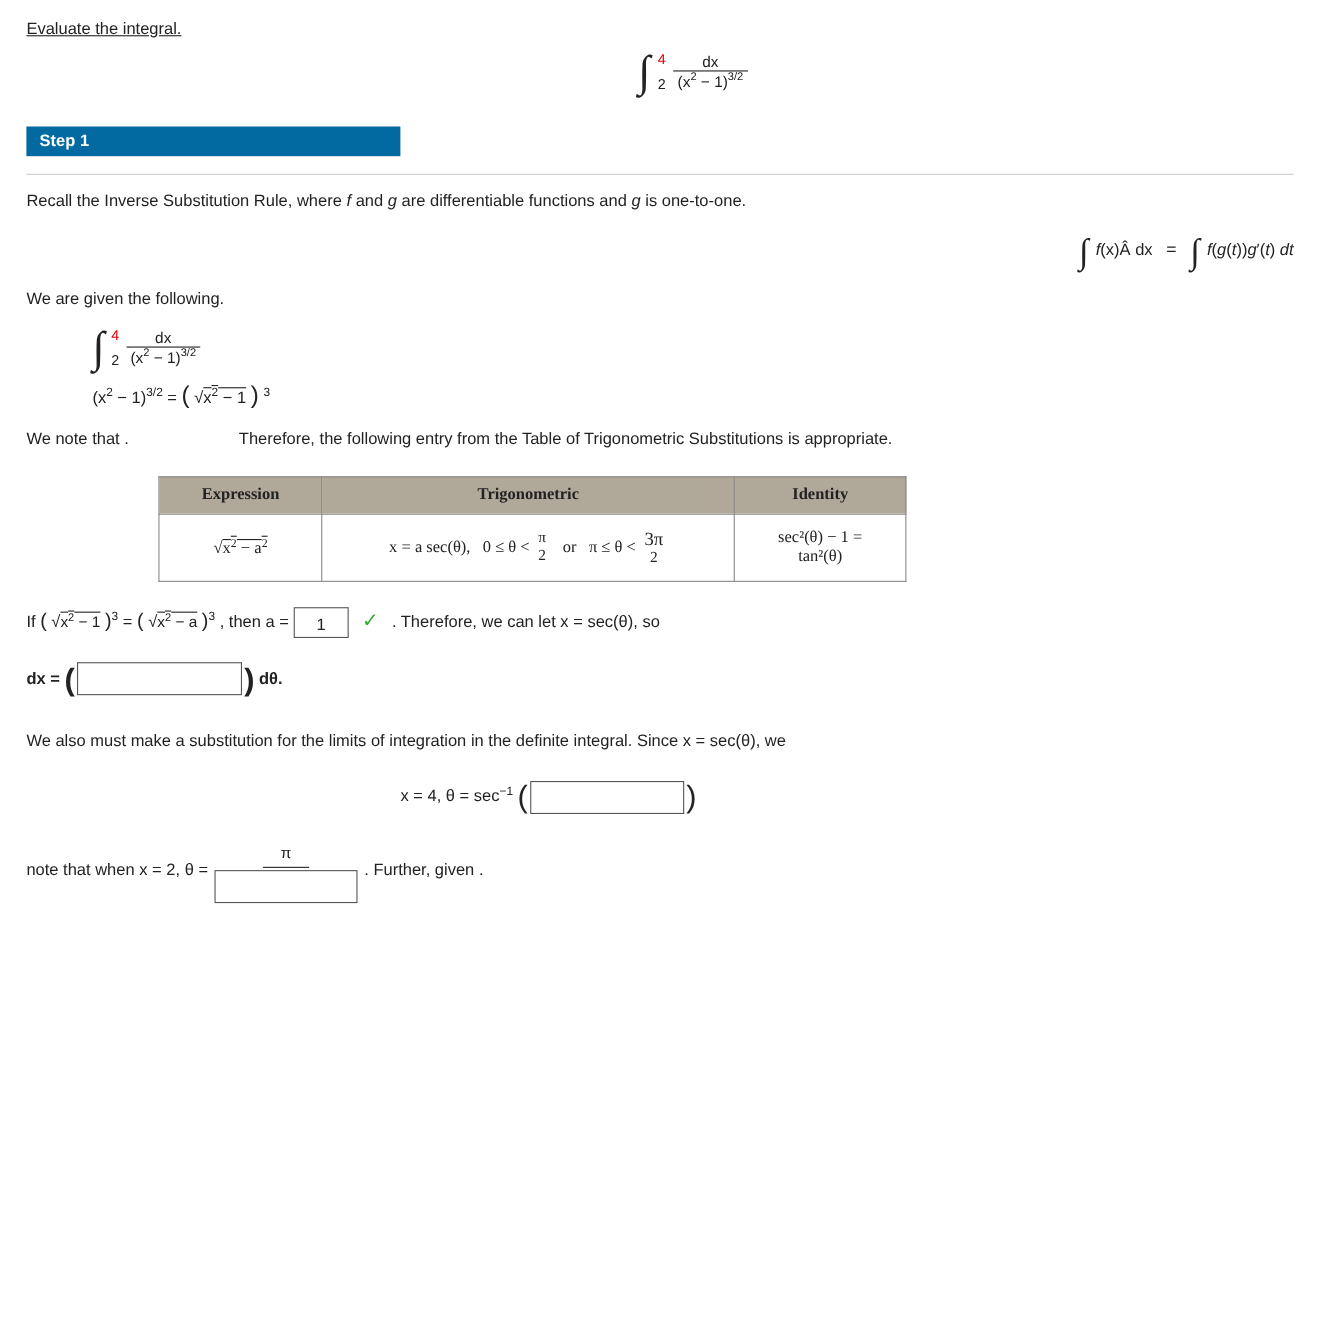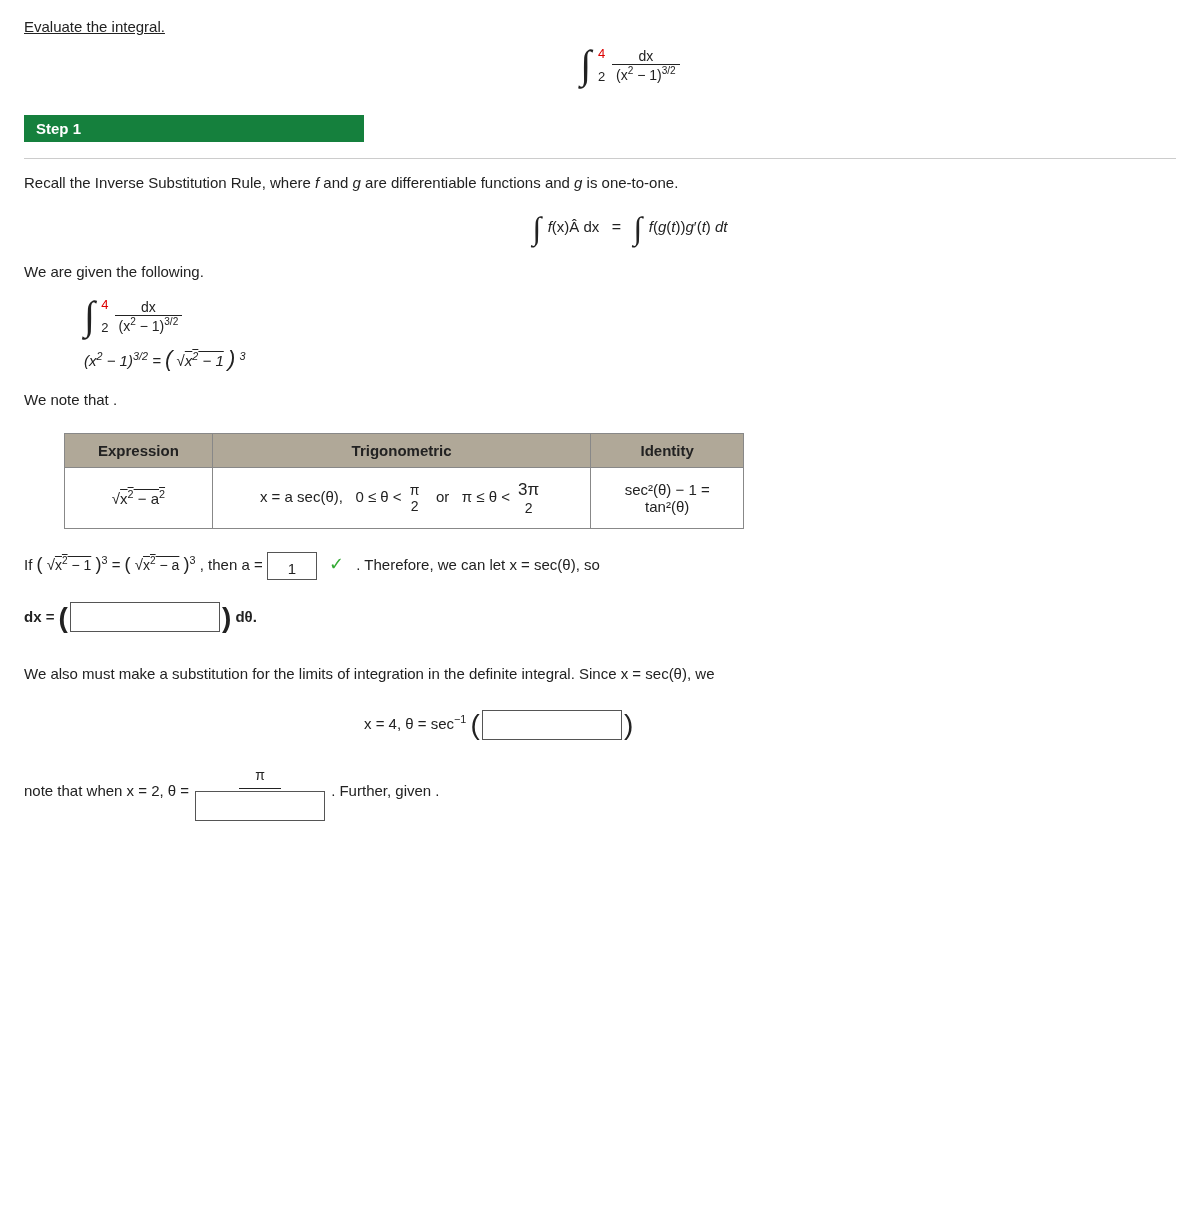--- a/index.html
+++ b/index.html
@@ -15,42 +15,43 @@
       font-size: 15px;
       margin-bottom: 10px;
       text-decoration: underline;
     }
     .integral-display {
       text-align: center;
       margin: 10px 0 30px 60px;
       font-size: 17px;
     }
     .step-header {
-      background: #15803d;
+      background: #0369a1;
       color: #fff;
       font-weight: bold;
       font-size: 15px;
       padding: 5px 12px;
       margin-bottom: 16px;
       width: 340px;
     }
     .section-text {
       margin-bottom: 10px;
       line-height: 1.7;
     }
     .formula-center {
-      text-align: center;
+      text-align: right;
       margin: 14px 0 14px 60px;
       font-size: 16px;
     }
     
     .trig-table {
       border-collapse: collapse;
-      margin: 18px auto 18px 40px;
+      margin: 18px auto 18px 120px;
       min-width: 680px;
+      font-family: Liberation Serif, serif;
     }
     .trig-table th {
       background: #b0a898;
       border: 1.5px solid #888;
       padding: 8px 24px;
       font-weight: bold;
       font-size: 15px;
       text-align: center;
     }
     .trig-table td {
@@ -175,30 +176,31 @@
   <span class="int-limits">
     <span class="upper red">4</span>
     <span class="lower">2</span>
   </span>
   <span class="math-frac">
     <span class="numer">dx</span>
     <span class="denom">(x<sup>2</sup> − 1)<sup>3/2</sup></span>
   </span>
 </div>
 
-<div class="math-row" style="margin-top:6px;font-style:italic;">
+<div class="math-row" style="margin-top:6px;">
   (x<sup>2</sup> − 1)<sup>3/2</sup> =
   <span style="font-size:22px;">(</span>
   <span>√<span style="text-decoration:overline; font-size:15px;">x<sup>2</sup> − 1</span></span>
   <span style="font-size:22px;">)</span>
   <sup>3</sup>
 </div>
 
 <div class="section-text row-line" style="margin-top:14px;display:flex;gap:100px;">
   <span>We note that .</span>
+  <span>Therefore, the following entry from the Table of Trigonometric Substitutions is appropriate.</span>
 </div>
 
 <table class="trig-table">
   <thead>
     <tr>
       <th>Expression</th>
       <th>Trigonometric</th>
       <th>Identity</th>
     </tr>
   </thead>

